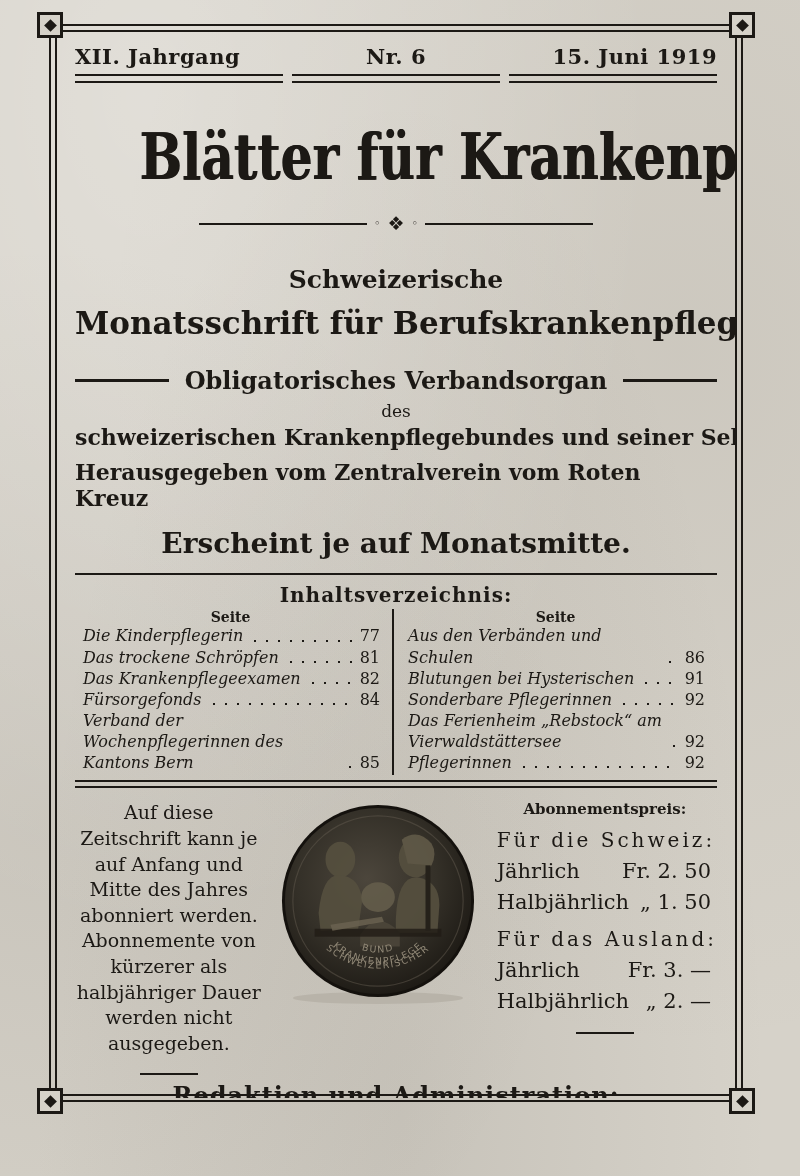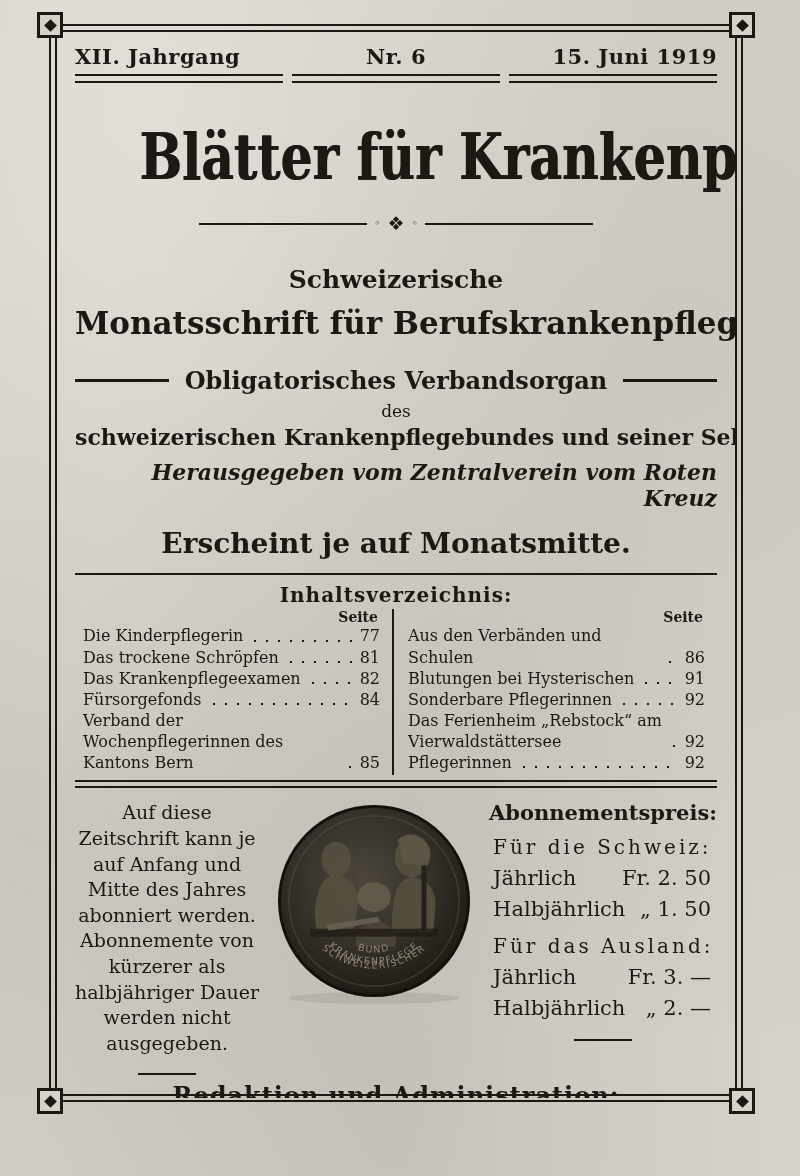--- a/index.html
+++ b/index.html
@@ -67,48 +67,48 @@
 
   .sub1 { margin-top:32px; text-align:center; font-weight:bold; font-size:25px; }
   .sub2 { margin-top:11px; text-align:center; font-weight:bold; font-size:31px; white-space:nowrap; }
 
   .organ-row { margin-top:25px; display:flex; align-items:center; justify-content:center; gap:16px; }
   .organ-row .dash { width:102px; height:3px; background:#1c1915; }
   .organ-row .txt { font-weight:bold; font-size:24px; white-space:nowrap; }
 
   .des { margin-top:6px; text-align:center; font-size:17px; }
   .organ2 { margin-top:3px; text-align:center; font-weight:bold; font-size:22px; white-space:nowrap; }
-  .publisher { margin-top:9px; text-align:right; font-weight:bold; font-size:22px;font-style:italic; }
+  .publisher { margin-top:9px; text-align:left; font-weight:bold; font-size:22px; }
   .schedule { margin-top:16px; text-align:center; font-weight:bold; font-size:28px; }
 
   .thin-rule { margin-top:13px; height:2px; background:#1c1915; }
 
   .toc-heading { margin-top:8px; text-align:center; font-weight:bold; font-size:20px; letter-spacing:1px; }
 
   .toc { margin-top:2px; display:flex; }
   .toc-col { flex:1; padding:0 12px 2px 8px; }
   .toc-col.right { border-left:2px solid #1c1915; padding-left:14px; }
-  .seite { text-align:right; font-size:14px; font-weight:bold; padding-right:2px; }
+  .seite { text-align:center; font-size:14px; font-weight:bold; padding-right:2px; }
   .toc-entry { display:flex; align-items:flex-end; font-size:16px; line-height:1.32; }
-  .toc-entry .t { flex:0 1 auto; }
+  .toc-entry .t { flex:0 1 auto;font-style:italic; }
   .toc-entry .dots {
     flex:1 1 14px; height:6px; margin:0 4px 3px 6px;
     background-image:radial-gradient(circle, #1c1915 1.3px, transparent 1.5px);
     background-size:12px 6px; background-repeat:repeat-x; background-position:left bottom;
   }
   .toc-entry .p { flex:0 0 auto; text-align:right; min-width:24px; }
 
   .double-rule { margin-top:5px; height:8px; border-top:2px solid #1c1915; border-bottom:2px solid #1c1915; }
 
   .mid { margin-top:10px; display:flex; gap:16px; align-items:flex-start; }
   .mid-left { width:212px; text-align:center; font-size:19px; line-height:1.35; padding-top:2px; }
   .small-rule { width:58px; height:2px; background:#1c1915; margin:16px auto 0; }
   .mid-center { width:198px; display:flex; justify-content:center; padding-top:4px; }
   .mid-right { flex:1; padding-top:2px; }
-  .price-heading { text-align:right; font-weight:bold; font-size:21px; margin-bottom:10px; }
+  .price-heading { text-align:center; font-weight:bold; font-size:15px; margin-bottom:10px; }
   .price-group-heading { font-size:20px; letter-spacing:3px; margin:10px 0 4px 4px; white-space:nowrap; }
   .price-row { display:flex; justify-content:space-between; font-size:21px; line-height:1.45; padding:0 6px 0 4px; }
 
   .footer-heading { margin-top:6px; text-align:center; font-weight:bold; font-size:24px; letter-spacing:1px; }
   .address {
     margin-top:7px; text-align:center; font-size:23px; white-space:nowrap;
     transform:scaleX(.95); transform-origin:50% 50%; font-weight:bold; text-shadow:.5px 0 0 #1c1915;
   }
 </style>
 </head>

